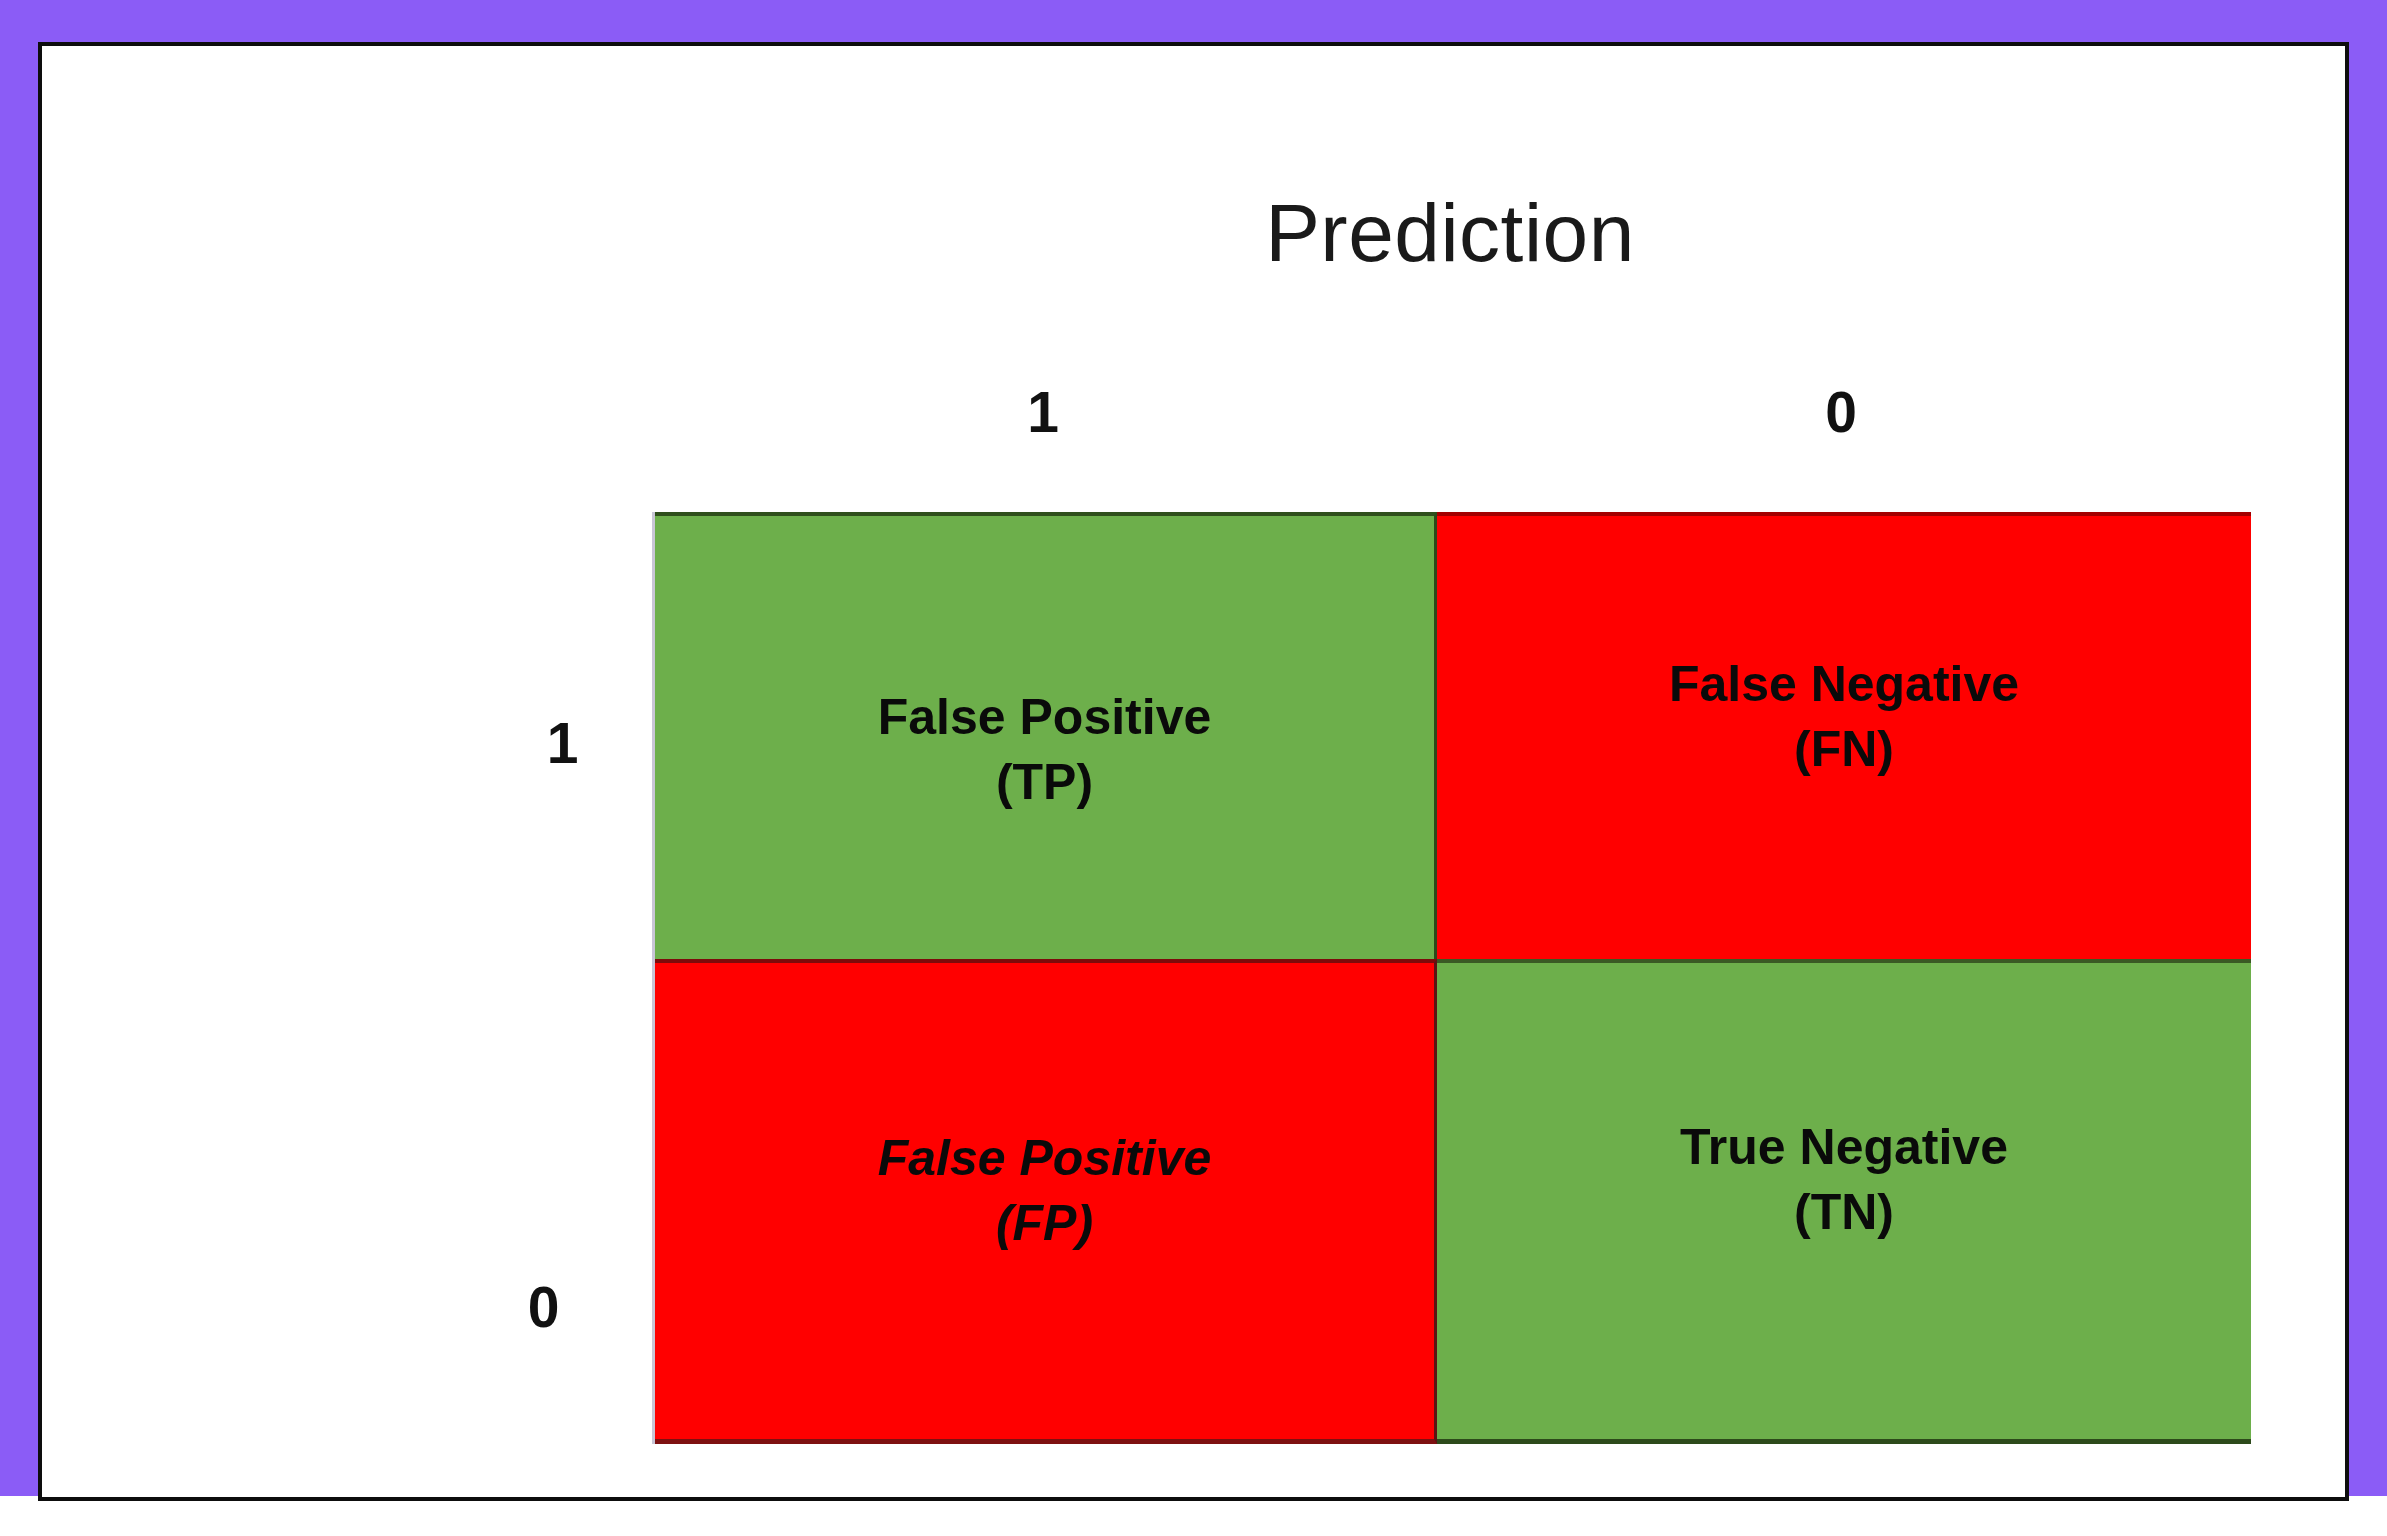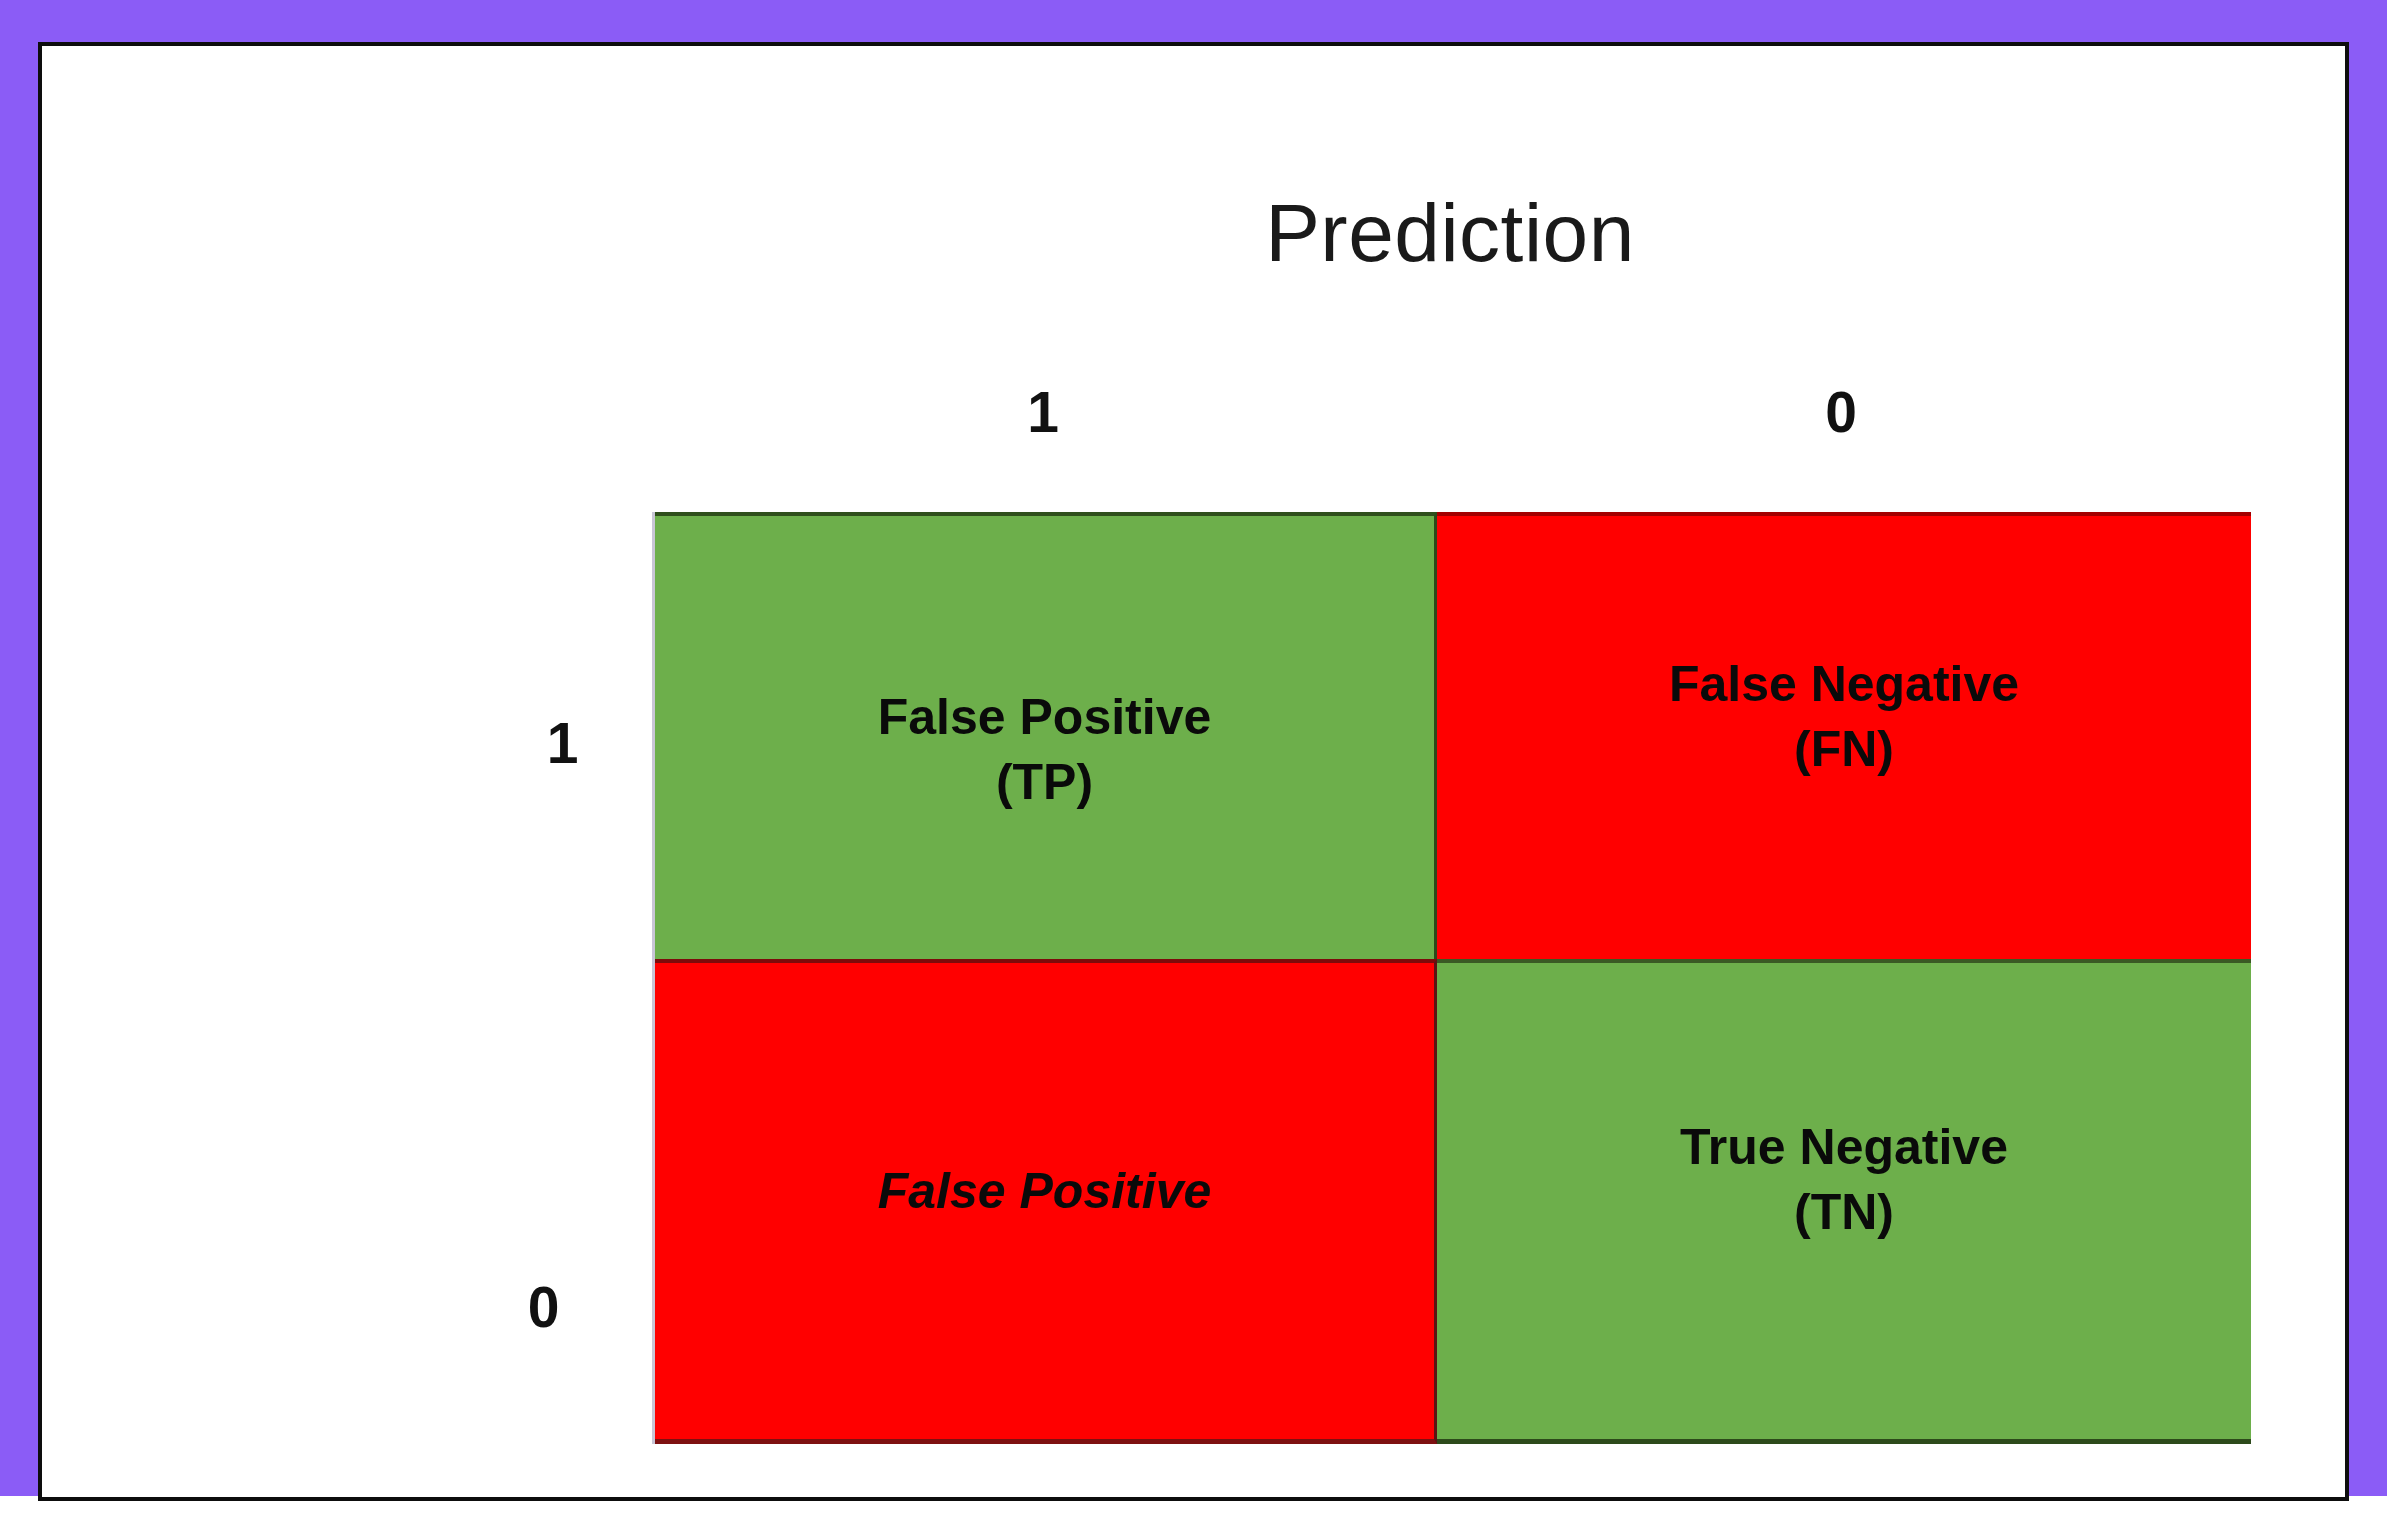--- a/index.html
+++ b/index.html
@@ -169,20 +169,21 @@
       <div class="cell cell-fn">
         <div class="cell-text">
           <div class="cell-line">False Negative</div>
           <div class="cell-line">(FN)</div>
         </div>
       </div>
 
       <div class="cell cell-fp">
         <div class="cell-text">
           <div class="cell-line">False Positive</div>
+          <div class="cell-line">(FP)</div>
         </div>
       </div>
 
       <div class="cell cell-tn">
         <div class="cell-text">
           <div class="cell-line">True Negative</div>
           <div class="cell-line">(TN)</div>
         </div>
       </div>
 

